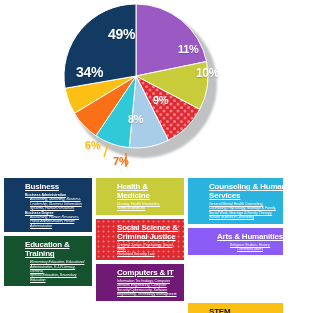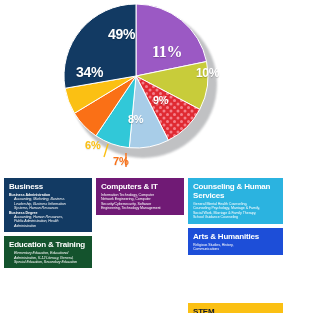--- a/index.html
+++ b/index.html
@@ -36,21 +36,21 @@
     position:absolute;left:0;top:178px;width:283px;height:135px;
     background:#ffffff;
   }
   .lg-col{position:absolute;top:0;}
   .col-1{left:4px;width:88px;}
   .col-2{left:96px;width:88px;}
   .col-3{left:188px;width:107px;}
 
   .lg-card{
     position:relative;box-sizing:border-box;
-    padding:4px 4px 4px 5px;margin-bottom:4px;overflow:hidden;
+    padding:4px 4px 4px 21px;margin-bottom:4px;overflow:hidden;text-decoration:underline;
   }
   .lg-title{
     font-weight:bold;font-size:8px;line-height:9px;
     margin:0 0 2px 0;letter-spacing:-.2px;
   }
   .lg-sub{font-size:3.6px;line-height:4.4px;margin:0;letter-spacing:-.05px;}
   .lg-sub.ital{font-style:italic;padding-left:5px;}
   .lg-sub.hdr{font-weight:bold;}
 
   .dots{
@@ -83,21 +83,21 @@
             <path d="M72,72 L135.79281788171866,105.38377430294356 A72,72 0 0,1 104.38764307254978,136.304281165449 Z" fill="url(#dotpat)" stroke="#ffffff" stroke-width="1"></path>
             <path d="M72,72 L104.38764307254978,136.304281165449 A72,72 0 0,1 65.29109274114685,143.68675305376934 Z" fill="#a8cde8" stroke="#ffffff" stroke-width="1"></path>
             <path d="M72,72 L65.29109274114685,143.68675305376934 A72,72 0 0,1 31.88263646192916,131.78793475906542 Z" fill="#31c8d8" stroke="#ffffff" stroke-width="1"></path>
             <path d="M72,72 L31.88263646192916,131.78793475906542 A72,72 0 0,1 10.406040272556211,109.28517299267945 Z" fill="#fa7016" stroke="#ffffff" stroke-width="1"></path>
             <path d="M72,72 L10.406040272556211,109.28517299267945 A72,72 0 0,1 1.0510548992149467,84.25753601201271 Z" fill="#fbc013" stroke="#ffffff" stroke-width="1"></path>
             <path d="M72,72 L1.0510548992149467,84.25753601201271 A72,72 0 0,1 71.99999999999999,0 Z" fill="#123a63" stroke="#ffffff" stroke-width="1"></path>
           </g>
       </svg>
 
       <span class="slice-label" style="left:44px;top:23px;font-size:14px;">49%</span>
-      <span class="slice-label" style="left:88px;top:40px;font-size:16px;font-family:Liberation Serif, serif;">11%</span>
+      <span class="slice-label" style="left:114px;top:40px;font-size:11px;">11%</span>
       <span class="slice-label" style="left:103px;top:63px;font-size:12px;margin-left:29px;">10%</span>
       <span class="slice-label" style="left:89px;top:91px;font-size:11px;">9%</span>
       <span class="slice-label" style="left:64px;top:110px;font-size:11px;">8%</span>
       <span class="slice-label" style="left:12px;top:61px;font-size:14px;">34%</span>
 
       <svg style="position:absolute;left:0;top:0;width:152px;height:178px;overflow:visible;">
         <path d="M44,140 L40,153" stroke="#fbc013" stroke-width="1.4" fill="none"></path>
         <path d="M62,149 L62,163" stroke="#fa7016" stroke-width="1.4" fill="none"></path>
       </svg>
     </div>
@@ -120,37 +120,48 @@
           <div class="lg-sub ital">Administration</div>
         </div>
         <div class="lg-card" style="background: #14532d; color: rgb(255, 255, 255);">
           <div class="lg-title">Education &amp; Training</div>
           <div class="lg-sub ital">Elementary Education, Educational</div>
           <div class="lg-sub ital">Administration, K-12 Literacy, General,</div>
           <div class="lg-sub ital">Special Education, Secondary Education</div>
         </div>
       </div>
     <div class="lg-col col-2">
+        <div class="lg-card" style="background: rgb(200, 204, 58); color: rgb(255, 255, 255);">
+          <div class="lg-title">Health &amp; Medicine</div>
+          <div class="lg-sub">Nursing, Health Informatics,</div>
+          <div class="lg-sub">Terms of Medicine</div>
+        </div>
+        <div class="lg-card" style="background: rgb(224, 42, 50); color: rgb(255, 255, 255);">
+          <div class="dots"></div>
+          <div class="lg-title">Social Science &amp; Criminal Justice</div>
+          <div class="lg-sub">Criminal Justice, Psychology, Social Work,</div>
+          <div class="lg-sub">Homeland Security, Law</div>
+        </div>
         <div class="lg-card" style="background: #701a75; color: rgb(255, 255, 255);">
           <div class="lg-title">Computers &amp; IT</div>
           <div class="lg-sub">Information Technology, Computer</div>
           <div class="lg-sub">Network Engineering, Computer</div>
           <div class="lg-sub">Security/Cybersecurity, Software</div>
           <div class="lg-sub">Engineering, Technology Management</div>
         </div>
       </div>
     <div class="lg-col col-3">
         <div class="lg-card" style="background: rgb(43, 179, 224); color: rgb(255, 255, 255);">
           <div class="lg-title">Counseling &amp; Human Services</div>
           <div class="lg-sub">General Mental Health Counseling,</div>
           <div class="lg-sub">Counseling Psychology, Marriage &amp; Family,</div>
           <div class="lg-sub">Social Work, Marriage &amp; Family Therapy,</div>
           <div class="lg-sub">School Guidance Counseling</div>
         </div>
-        <div class="lg-card" style="background: #1d4ed8; color: rgb(255, 255, 255);">
+        <div class="lg-card" style="background: #8b5cf6; color: rgb(255, 255, 255); text-align: center;">
           <div class="lg-title">Arts &amp; Humanities</div>
           <div class="lg-sub">Religious Studies, History,</div>
           <div class="lg-sub">Communications</div>
         </div>
         <div class="lg-card" style="background: rgb(251, 192, 19); color: #0f172a; margin-top: 48px;">
           <div class="lg-title">STEM</div>
           <div class="lg-sub">Engineering, Environmental Science,</div>
           <div class="lg-sub">Biology, Mathematics, Meteorology and</div>
           <div class="lg-sub">Information Technology</div>
         </div>

